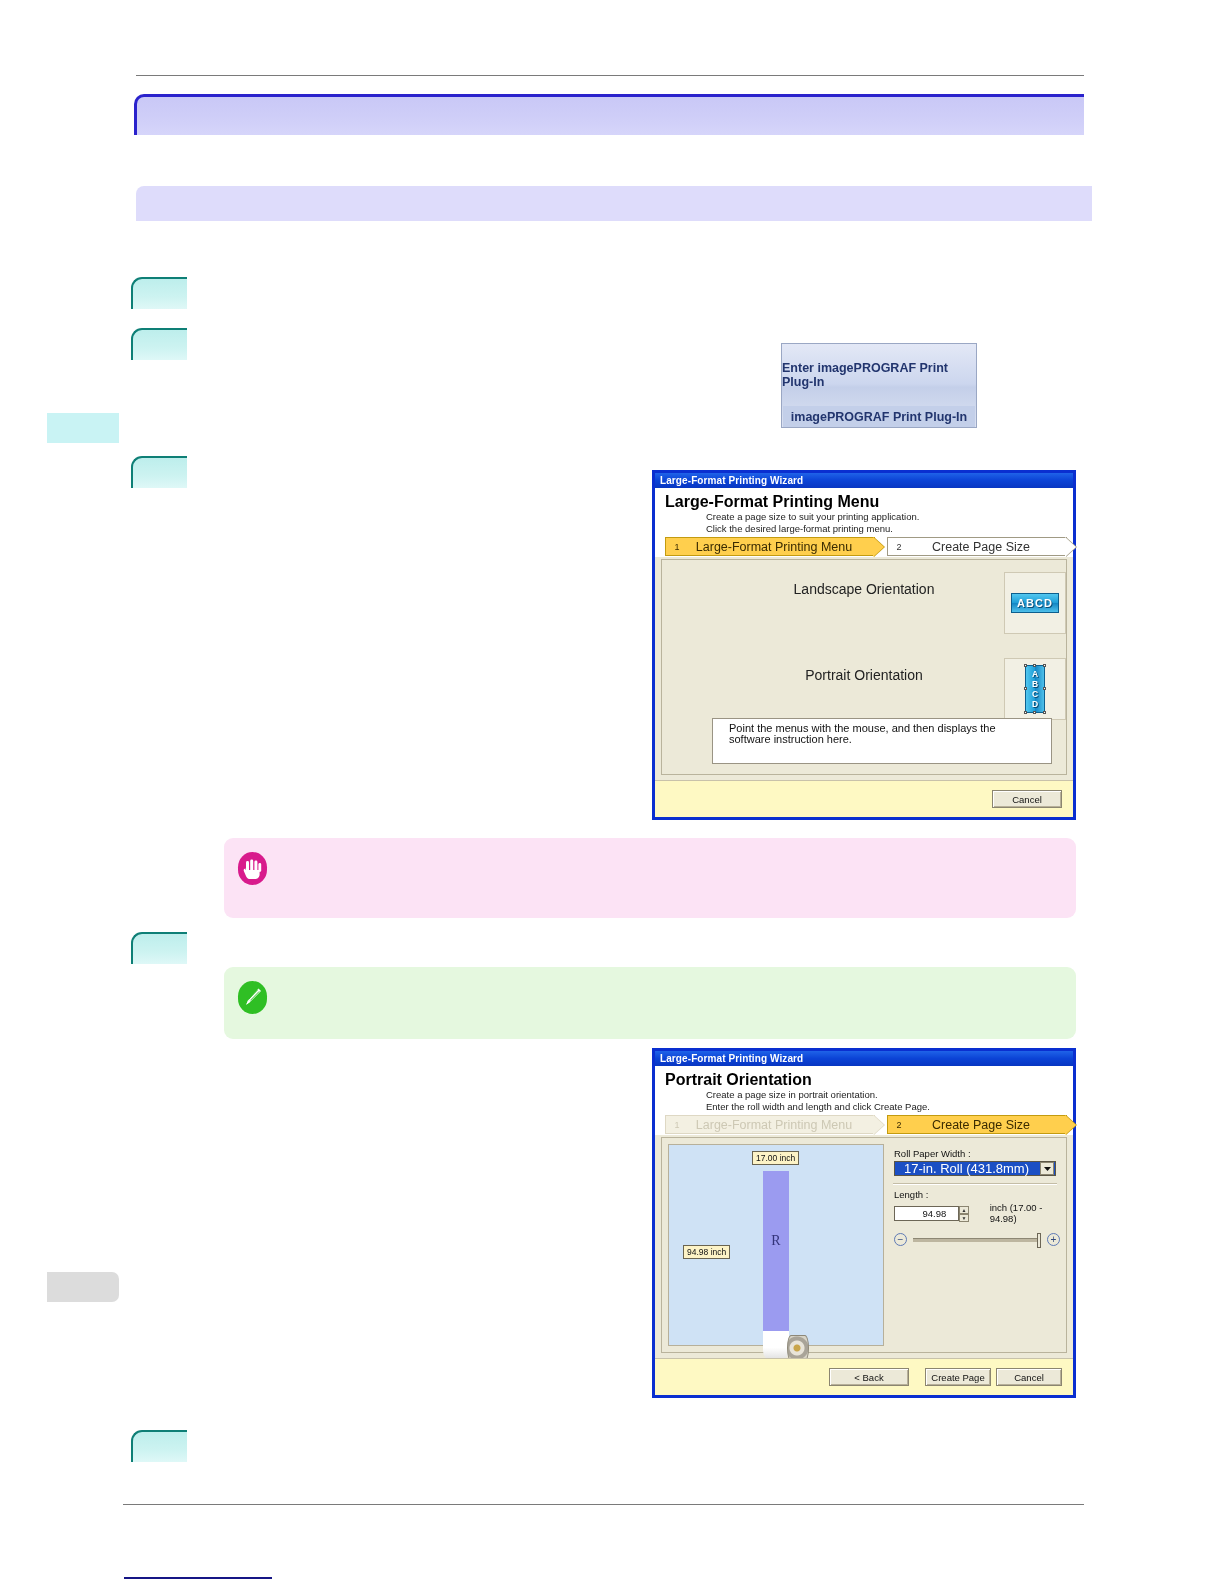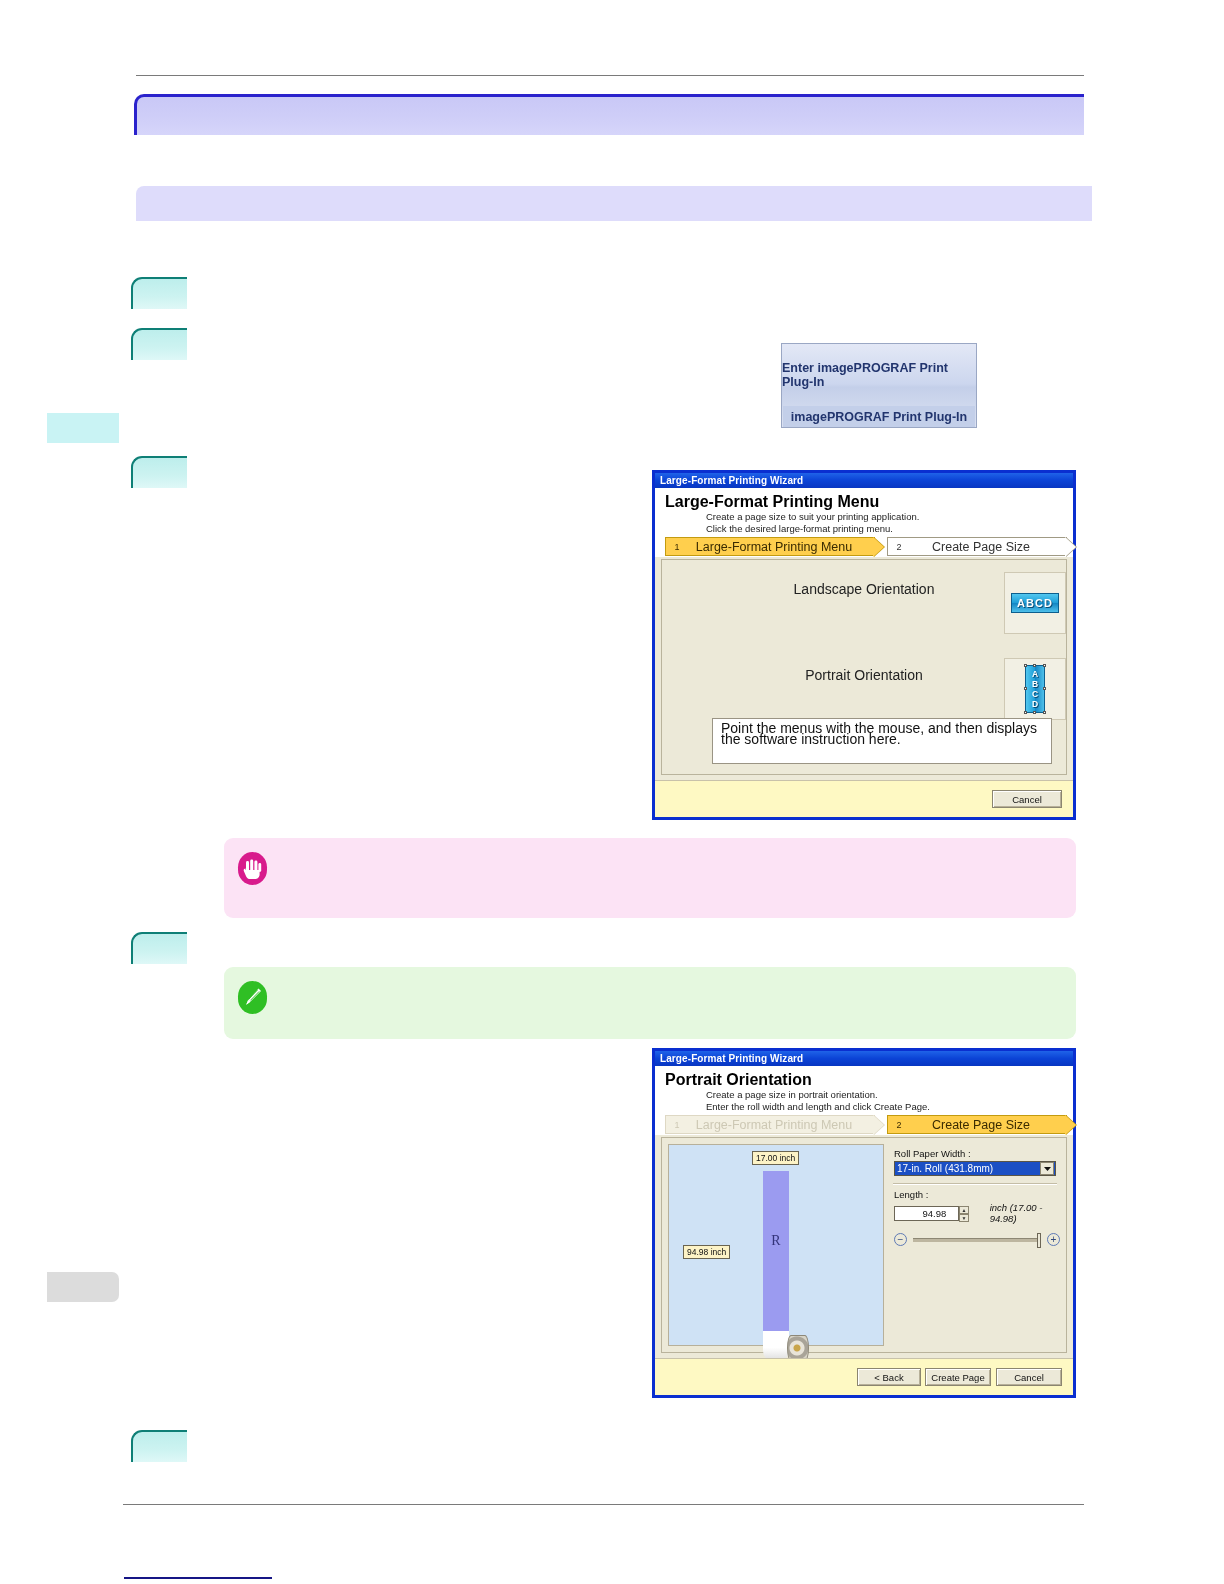--- a/index.html
+++ b/index.html
@@ -183,21 +183,21 @@
   }
   .handle{position:absolute;width:3px;height:3px;background:#fff;border:1px solid #555;box-sizing:border-box;}
   .hs-tl{left:-2px;top:-2px;} .hs-tr{right:-2px;top:-2px;}
   .hs-bl{left:-2px;bottom:-2px;} .hs-br{right:-2px;bottom:-2px;}
   .hs-tm{left:50%;margin-left:-2px;top:-2px;} .hs-bm{left:50%;margin-left:-2px;bottom:-2px;}
   .hs-lm{left:-2px;top:50%;margin-top:-2px;} .hs-rm{right:-2px;top:50%;margin-top:-2px;}
 
   .instr-box{
     position:absolute;left:50px;right:14px;bottom:10px;height:46px;
     background:#ffffff;border:1px solid #9a9484;box-sizing:border-box;
-    padding:4px 8px;font-size:14px;color:#111;line-height:11px;
+    padding:4px 16px;font-size:11px;color:#111;line-height:11px;
   }
   .dlg-footer{
     position:absolute;left:0;right:0;bottom:0;height:36px;
     background:#fef9c3;border-top:1px solid #c8c2aa;
   }
   .btn{
     position:absolute;height:18px;
     background:#ece9d8;border:1px solid #8b8570;
     box-shadow:inset 1px 1px 0 #ffffff, inset -1px -1px 0 #b7b099;
     box-sizing:border-box;
@@ -245,41 +245,41 @@
   .settings{
     position:absolute;left:228px;right:6px;top:6px;bottom:6px;
     background:#ece9d8;
   }
   .fld-label{font-size:9.5px;color:#111;margin:4px 0 2px 4px;}
   .combo{
     position:relative;margin:0 4px;height:15px;
     background:#1b4fc4;border:1px solid #5a5545;box-sizing:border-box;
     display:flex;align-items:center;
   }
-  .combo .cval{flex:1;color:#ffffff;font-size:10px;padding-left:2px;}
+  .combo .cval{flex:1;color:#ffffff;font-size:13px;padding-left:9px;}
   .combo .cbtn{
     width:14px;height:13px;margin-right:1px;background:#ece9d8;
     border:1px solid #8b8570;box-sizing:border-box;
     display:flex;align-items:center;justify-content:center;
   }
   .sep{height:1px;background:#c4bda6;margin:7px 3px 0 3px;border-bottom:1px solid #fff;}
   .spin-row{display:flex;align-items:center;margin:2px 0 0 4px;}
   .spin{
     width:74px;height:15px;background:#fff;border:1px solid #6c6656;box-sizing:border-box;
     display:flex;align-items:center;justify-content:flex-end;
     font-size:9.5px;color:#111;padding-right:12px;position:relative;
   }
   .spin-btns{
     width:11px;height:15px;margin-left:0;display:flex;flex-direction:column;
   }
   .spin-btns div{
     flex:1;background:#ece9d8;border:1px solid #8b8570;box-sizing:border-box;
     display:flex;align-items:center;justify-content:center;font-size:5px;color:#333;
   }
-  .spin-unit{font-size:9.5px;color:#111;margin-left:21px;font-style:italic;}
+  .spin-unit{font-size:9.5px;color:#111;margin-left:21px;}
   .slider-row{display:flex;align-items:center;margin:9px 0 0 4px;}
   .circ-btn{
     width:13px;height:13px;border-radius:50%;
     border:1px solid #5e7ab5;box-sizing:border-box;
     background:#ece9d8;color:#31497d;
     display:flex;align-items:center;justify-content:center;
     font-size:10px;line-height:1;
   }
   .track{
     flex:1;height:3px;background:#bdb6a0;border-top:1px solid #8d8774;
@@ -430,21 +430,21 @@
           <div class="circ-btn">−</div>
           <div class="track">
             <div class="thumb"></div>
           </div>
           <div class="circ-btn">+</div>
         </div>
       </div>
     </div>
 
     <div class="dlg-footer">
-      <div class="btn" style="right:152px;top:9px;width:64px;">&lt; Back</div>
+      <div class="btn" style="right:164px;top:9px;width:80px;">&lt; Back</div>
       <div class="btn" style="right:82px;top:9px;width:66px;">Create Page</div>
       <div class="btn" style="right:11px;top:9px;width:66px;">Cancel</div>
     </div>
   </div>
 
   <div class="callout important">
     <div class="callout-icon ic-important">
       <svg width="29" height="33" viewBox="0 0 29 33">
         <g fill="#ffffff">
           <rect x="8" y="9" width="3" height="11" rx="1.4"></rect>

